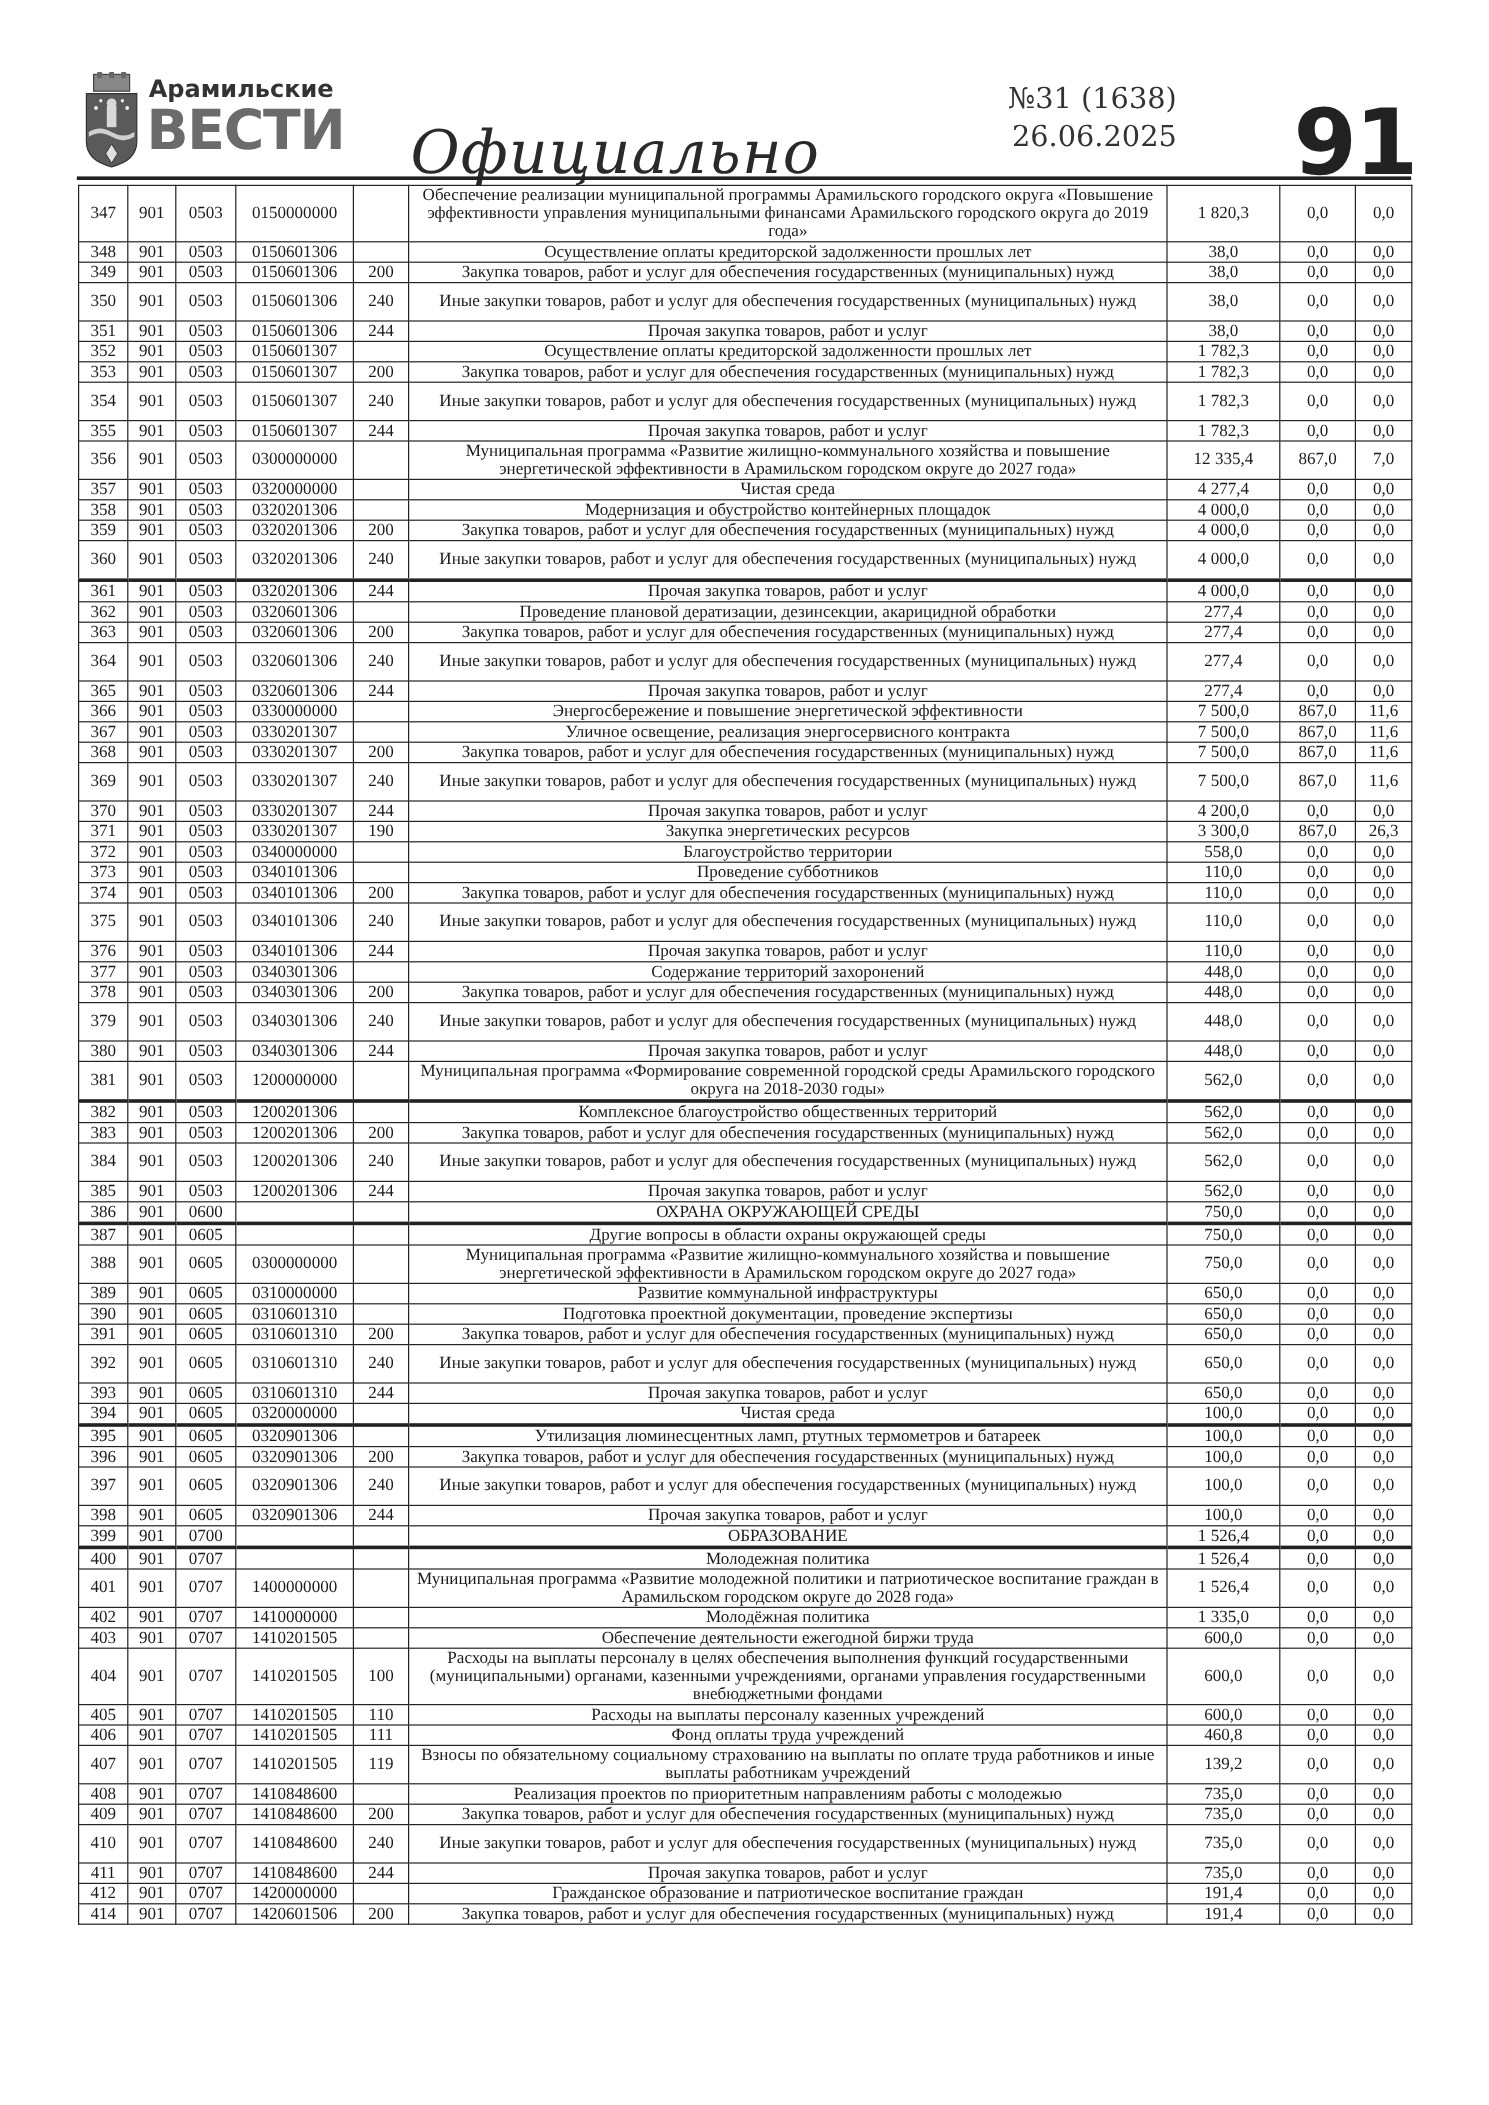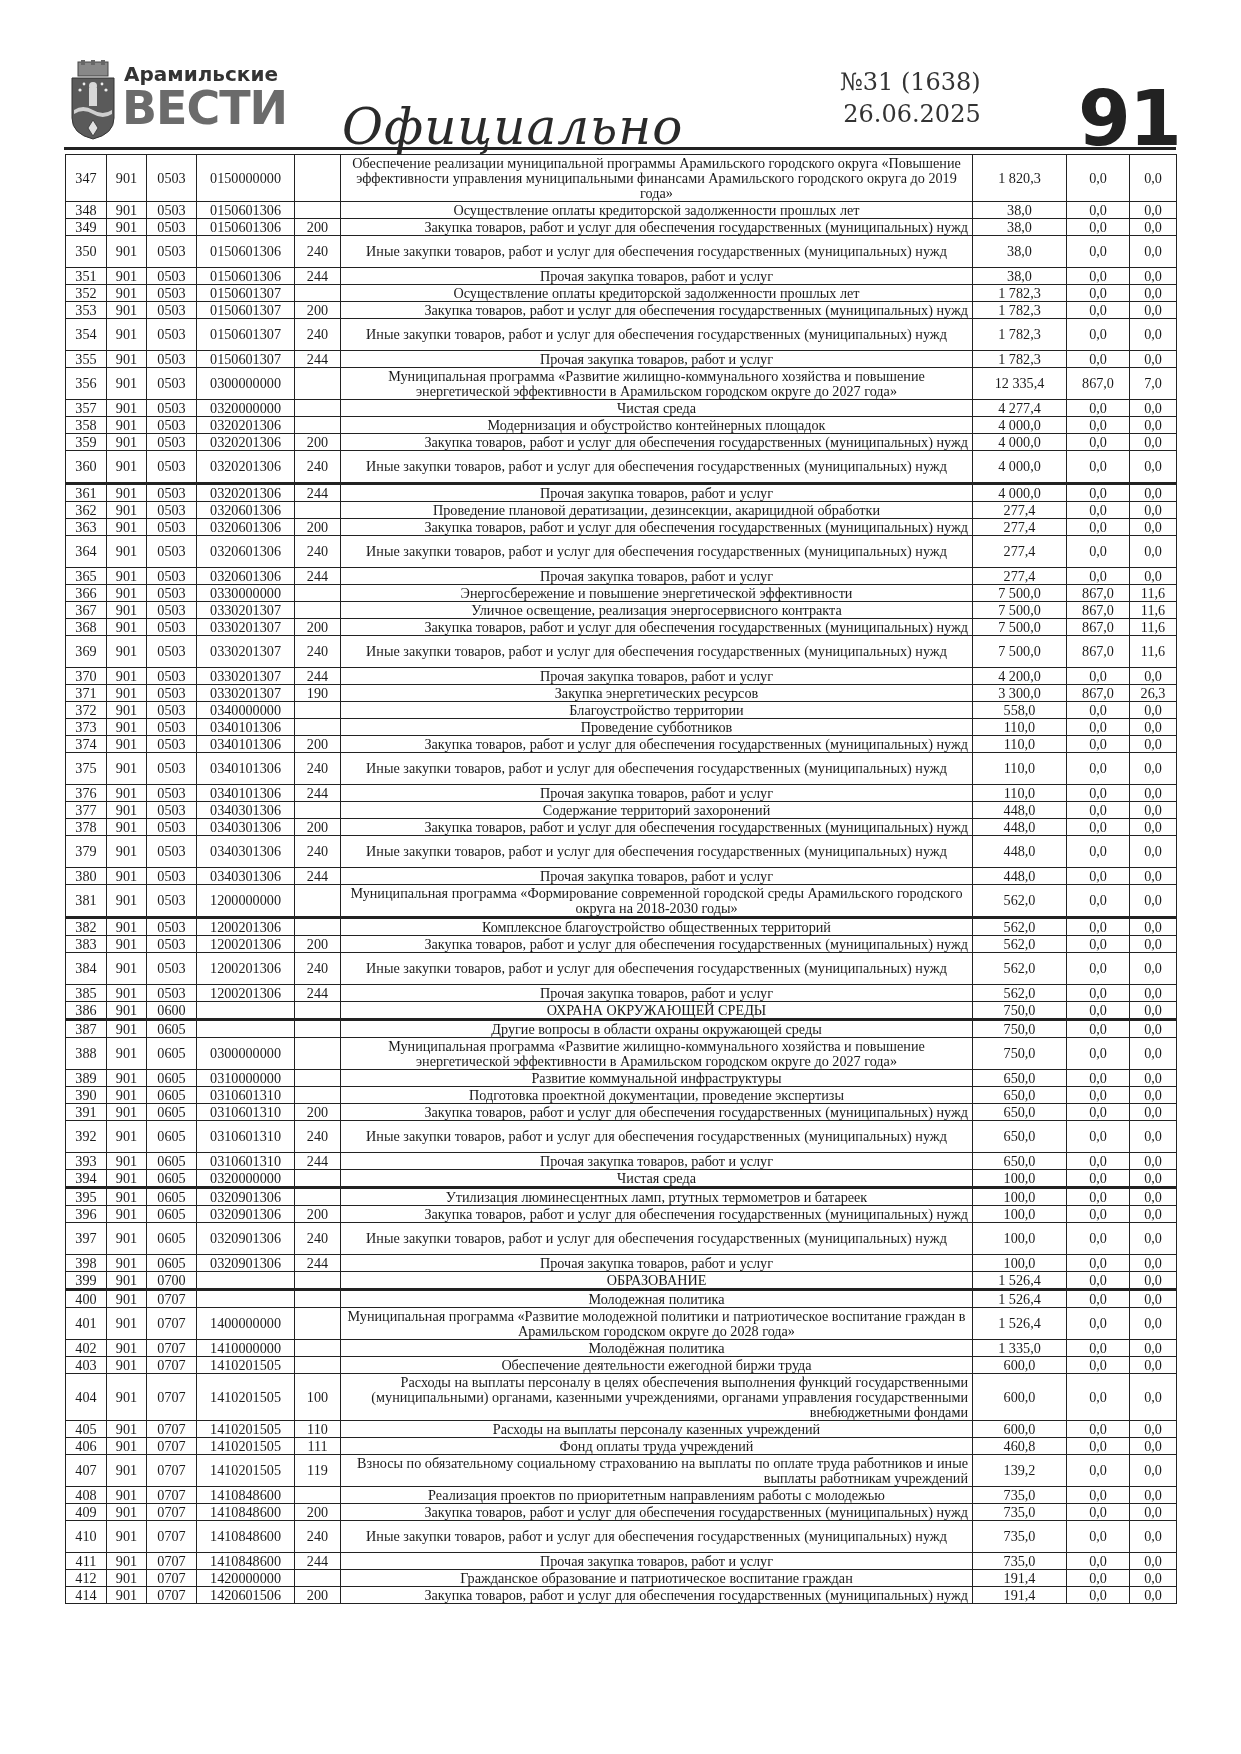--- a/index.html
+++ b/index.html
@@ -8,21 +8,21 @@
   .logo { position: absolute; left: 8px; top: 2px; width: 50px; height: 80px; }
   .brand-top { position: absolute; left: 64px; top: 4px; font-family: "DejaVu Sans", sans-serif; font-weight: bold; font-size: 20px; color: #333; letter-spacing: 0px; }
   .brand-main { position: absolute; left: 62px; top: 22px; font-family: "DejaVu Sans", sans-serif; font-weight: bold; font-size: 46px; color: #6b6b6b; letter-spacing: -1px; line-height: 56px; }
   .section-title { position: absolute; left: 282px; top: 8px; font-family: "DejaVu Serif", serif; font-style: italic; font-size: 50px; color: #2a2a2a; letter-spacing: 1px; margin-top: 32px; }
   .issue { position: absolute; left: 780px; top: 8px; font-family: "DejaVu Serif", serif; font-size: 24px; color: #333; text-align: right; line-height: 32px; }
   .page-number { position: absolute; left: 1018px; top: -8px; font-family: "DejaVu Sans", sans-serif; font-weight: bold; font-size: 76px; color: #222; letter-spacing: -2px; margin-top: 24px; }
   .rule { position: absolute; left: 64px; top: 147px; width: 1112px; height: 3px; background: #222; }
   table.budget { position: absolute; left: 65px; top: 154px; width: 1111px; border-collapse: collapse; table-layout: fixed; font-size: 14.2px; line-height: 15px; }
   table.budget td { border: 1px solid #222; padding: 0 3px; vertical-align: middle; text-align: center; white-space: normal; }
   table.budget td.desc { padding: 0 4px; }
-  table.budget td.desc.left { text-align: right; }
+  table.budget td.desc.left { text-align: center; }
   col.c-num { width: 41px; }
   col.c-adm { width: 40px; }
   col.c-sec { width: 50px; }
   col.c-csr { width: 98px; }
   col.c-vr { width: 46px; }
   col.c-desc { width: 632px; }
   col.c-amt { width: 94px; }
   col.c-ex { width: 63px; }
   col.c-pct { width: 47px; }
   tr.r1 td { height: 16px; }

